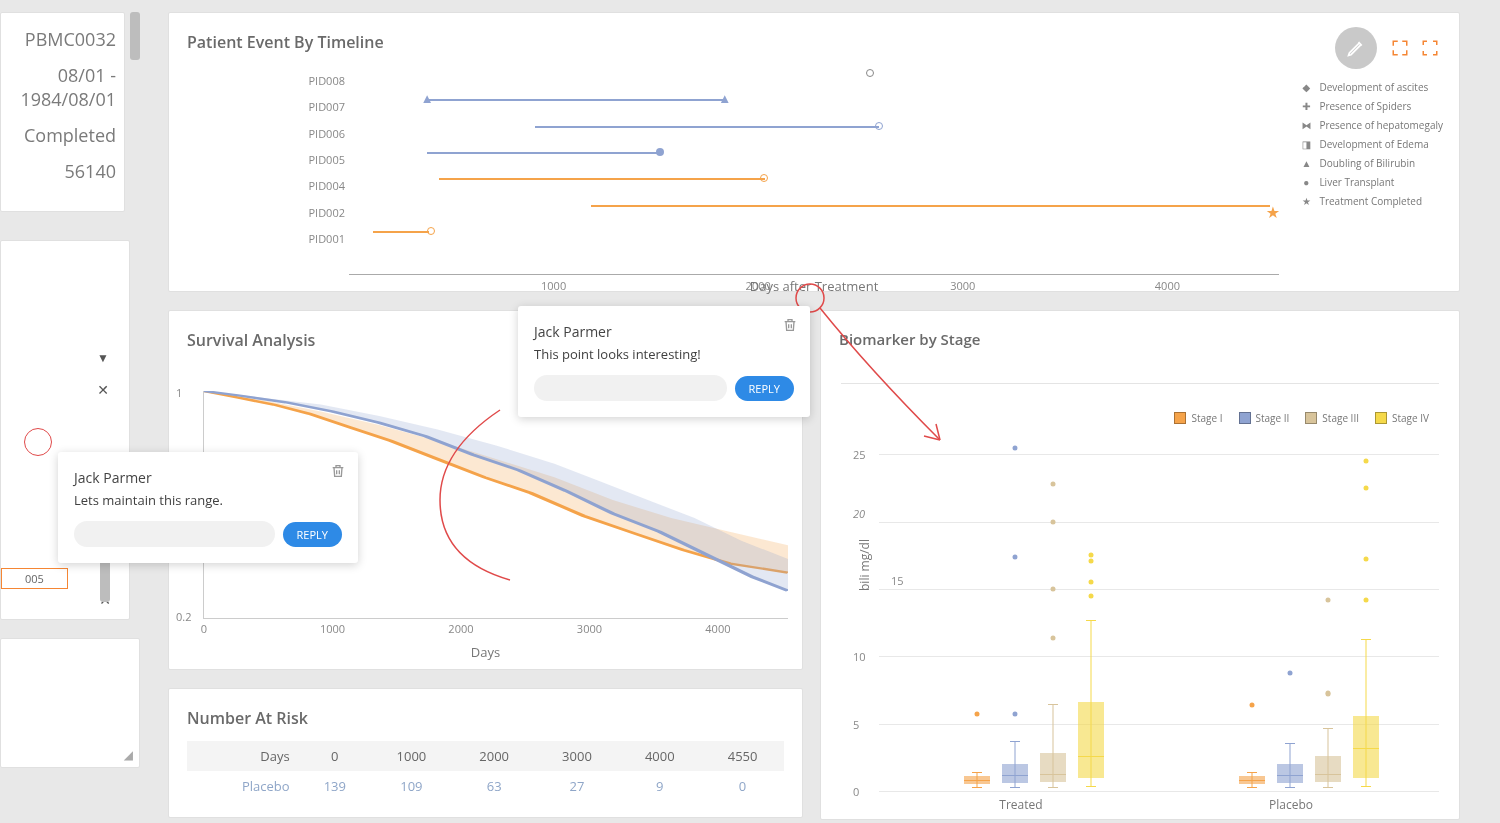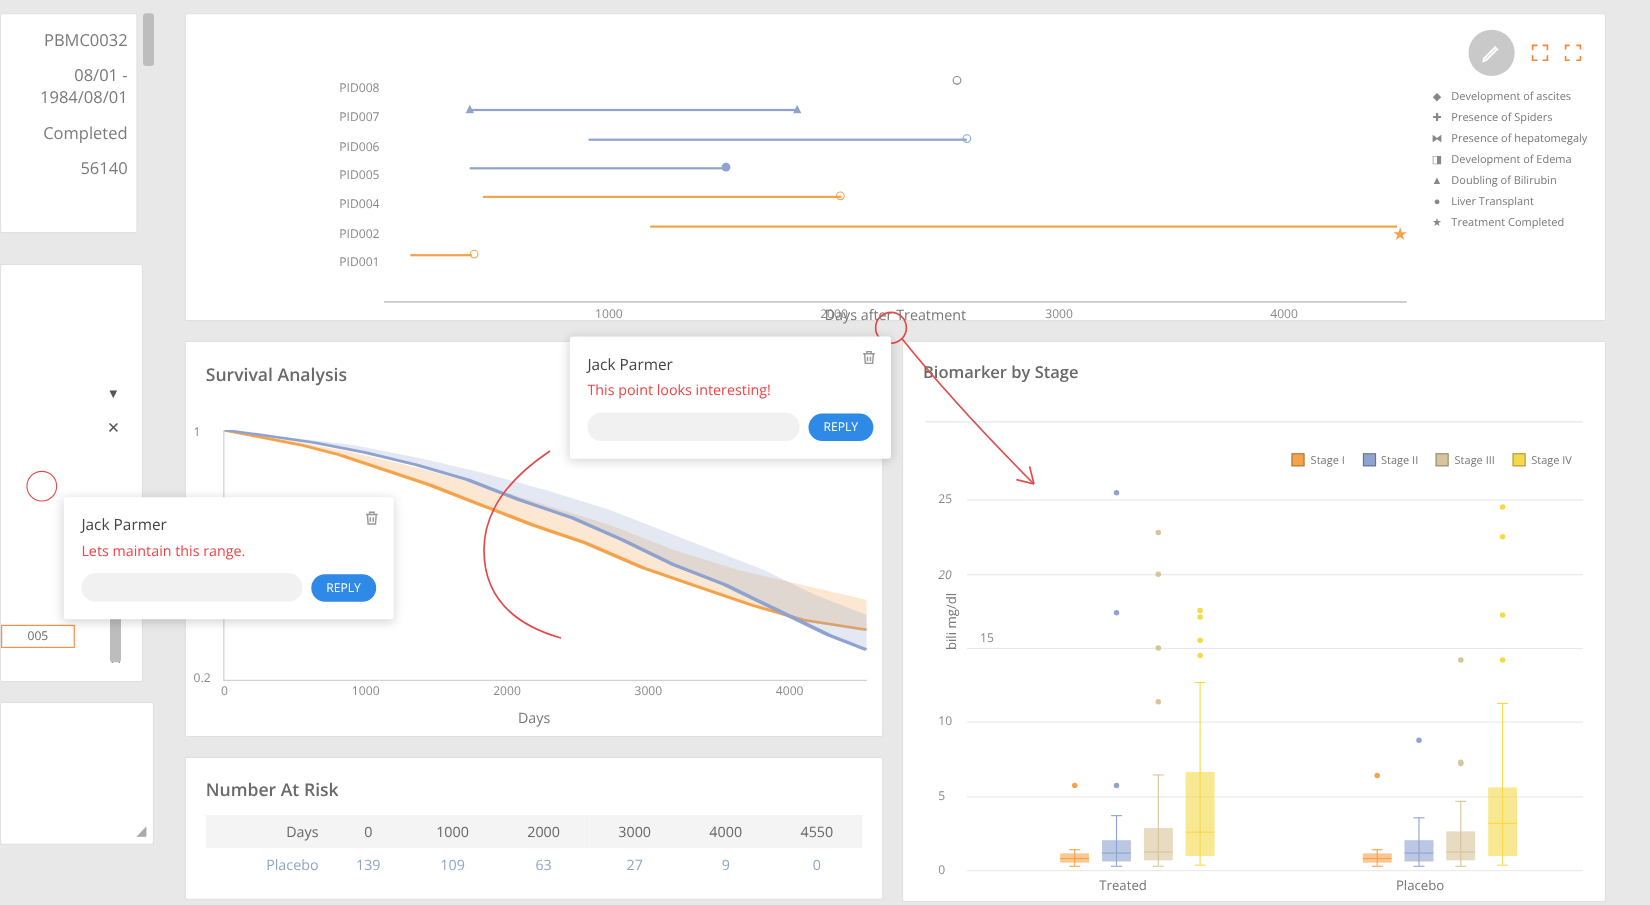--- a/index.html
+++ b/index.html
@@ -1,21 +1,21 @@
 <!DOCTYPE html>
 <html><head>
 <meta charset="utf-8">
 <style>
 * { box-sizing: border-box; margin: 0; padding: 0; font-family: "Open Sans", "Segoe UI", Tahoma, sans-serif; }
 body { background: #e8e8e8; width: 1500px; height: 823px; overflow: hidden; position: relative; color: #555; }
 
 .card { background: #fff; border: 1px solid #e0e0e0; border-radius: 2px; position: absolute; }
 
 
-.sidebar-top { left: 0; top: 12px; width: 125px; height: 200px; padding: 8px 6px; text-align: right; font-size: 15px; color: #7a7a7a; }
+.sidebar-top { left: 0; top: 12px; width: 125px; height: 200px; padding: 8px 6px; text-align: right; font-size: 18px; color: #7a7a7a; }
 .sidebar-top div { padding: 6px 2px; }
 .sidebar-mid { left: 0; top: 240px; width: 130px; height: 380px; padding-top: 100px; }
 .sidebar-mid .caret-row { text-align: right; padding: 8px 20px; font-size: 12px; }
 .sidebar-mid .close-row { text-align: right; padding: 6px 20px; font-size: 14px; cursor: pointer; }
 .sidebar-mid .badge005 { position: absolute; left: 0; bottom: 30px; background: #fff; border: 1px solid #f58634; color: #666; font-size: 11px; padding: 2px 23px; }
 .sidebar-mid .close-bottom { position: absolute; right: 18px; bottom: 10px; font-size: 14px; cursor: pointer; }
 .sidebar-bot { left: 0; top: 638px; width: 140px; height: 130px; }
 .sidebar-bot .resize { position: absolute; right: 6px; bottom: 4px; font-size: 12px; color: #aaa; }
 
 .scroll-thumb { position: absolute; width: 10px; background: #bdbdbd; border-radius: 3px; }
@@ -72,21 +72,21 @@
 .box { position: absolute; }
 .box .whisker { position: absolute; left: 50%; width: 1px; background: currentColor; transform: translateX(-50%); }
 .box .cap { position: absolute; left: 50%; width: 10px; height: 1px; background: currentColor; transform: translateX(-50%); }
 .box .body { position: absolute; left: 0; right: 0; border: 1px solid currentColor; }
 .box .median { position: absolute; left: 0; right: 0; height: 1px; background: currentColor; }
 .outlier { position: absolute; width: 5px; height: 5px; border-radius: 50%; transform: translate(-50%, -50%); }
 
 
 .comment { position: absolute; background: #fff; border-radius: 3px; box-shadow: 0 2px 10px rgba(0,0,0,0.18); padding: 16px; z-index: 20; }
 .comment .author { font-size: 14px; color: #444; margin-bottom: 4px; }
-.comment .text { font-size: 13px; color: #ef4444; margin-bottom: 12px; }
+.comment .text { font-size: 13px; color: #404040; margin-bottom: 12px; }
 .comment .reply-row { display: flex; gap: 8px; align-items: center; }
 .comment input { flex: 1; background: #f1f1f1; border: none; border-radius: 16px; height: 26px; padding: 0 10px; font-size: 12px; }
 .comment .reply-btn { background: #2e8ae6; color: #fff; border: none; border-radius: 14px; padding: 5px 14px; font-size: 11px; cursor: pointer; }
 .comment .trash { position: absolute; right: 12px; top: 10px; color: #999; cursor: pointer; }
 .anchor-circle { position: absolute; width: 28px; height: 28px; border: 1.5px solid #e04a4a; border-radius: 50%; z-index: 19; }
 
 </style>
 </head>
 <body>
 
@@ -106,20 +106,21 @@
 </div>
 <div class="scroll-thumb" style="left:100px;top:530px;height:72px;"></div>
 
 <div class="card sidebar-bot">
   <span class="resize">◢</span>
 </div>
 
 <div class="anchor-circle" style="left:24px;top:428px;"></div>
 
 <div class="card timeline-card">
+  <div class="card-title">Patient Event By Timeline</div>
   <div class="edit-btn">
     <svg width="20" height="20" viewBox="0 0 24 24" fill="none" stroke="#fff" stroke-width="2">
         <path d="M3 21l3-1 12-12-2-2L4 18l-1 3zM15 5l4 4"></path>
       </svg>
   </div>
   <div class="fs-btn">
     <svg viewBox="0 0 24 24" width="18" height="18" fill="none" stroke="#f58634" stroke-width="2">
         <path d="M3 9V3h6M21 9V3h-6M3 15v6h6M21 15v6h-6"></path>
       </svg>
   </div>
@@ -278,21 +279,21 @@
 
   <div class="grid" style="top: 350px;"></div>
       <span class="ytick" style="top: 350px;">0</span>
       <div class="grid" style="top: 282.692px;"></div>
       <span class="ytick" style="top: 282.692px;">5</span>
       <div class="grid" style="top: 215.385px;"></div>
       <span class="ytick" style="top: 215.385px;">10</span>
       <div class="grid" style="top: 148.077px;"></div>
       <span class="ytick" style="top: 139px; margin-left: 38px;">15</span>
       <div class="grid" style="top: 80.7692px;"></div>
-      <span class="ytick" style="top: 82px; font-style: italic;">20</span>
+      <span class="ytick" style="top: 72px; font-style: italic;">20</span>
       <div class="grid" style="top: 13.4615px;"></div>
       <span class="ytick" style="top: 13.4615px;">25</span>
       <div class="box" style="color: rgb(245, 163, 74); left: 85px; width: 26px; top: 0px; bottom: 0px;">
         <div class="whisker" style="top: 331.154px; height: 14.8077px;"></div>
         <div class="cap" style="top: 331.154px;"></div>
         <div class="cap" style="top: 345.962px;"></div>
         <div class="body" style="top: 335.192px; height: 8.07692px; background: rgb(245, 163, 74); opacity: 0.6;"></div>
         <div class="median" style="top: 339.231px;"></div>
       </div>
       <div class="outlier" style="left: 98px; top: 273.269px; background: rgb(245, 163, 74);"></div>

